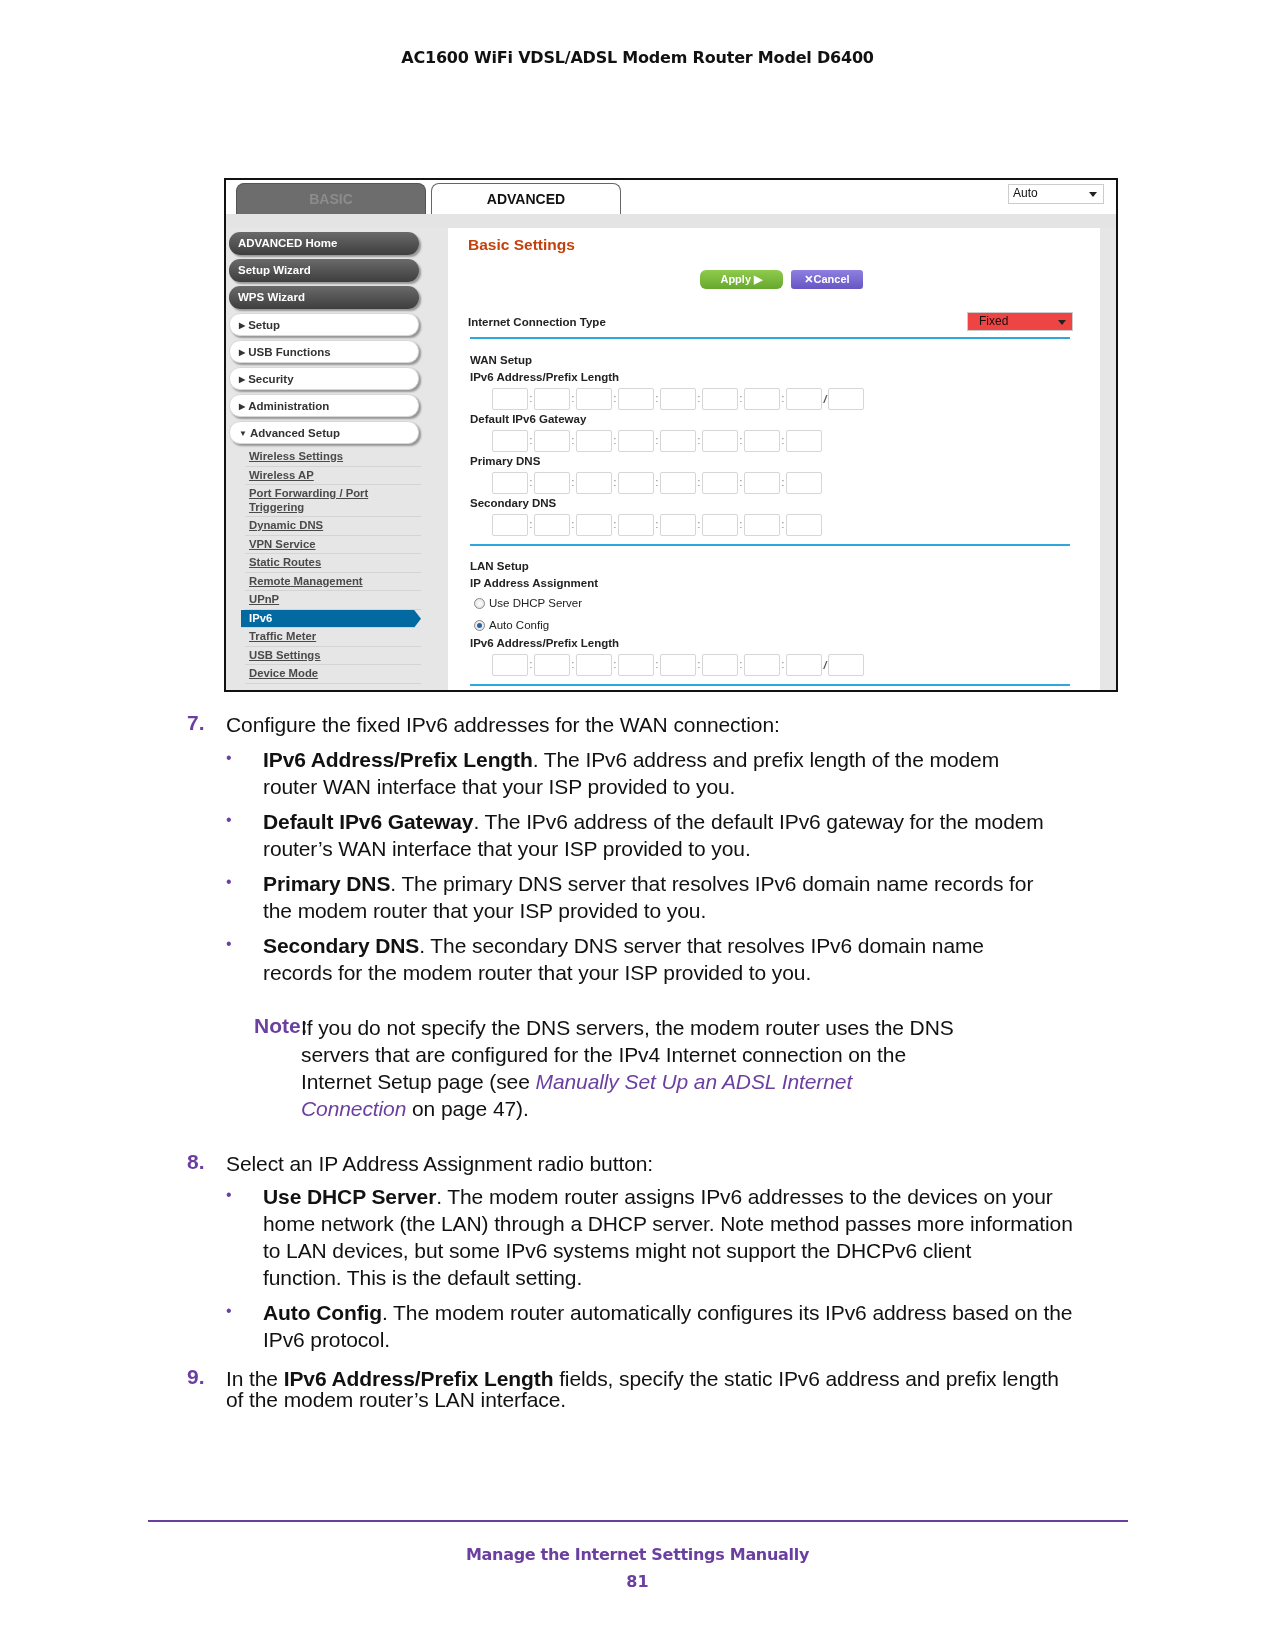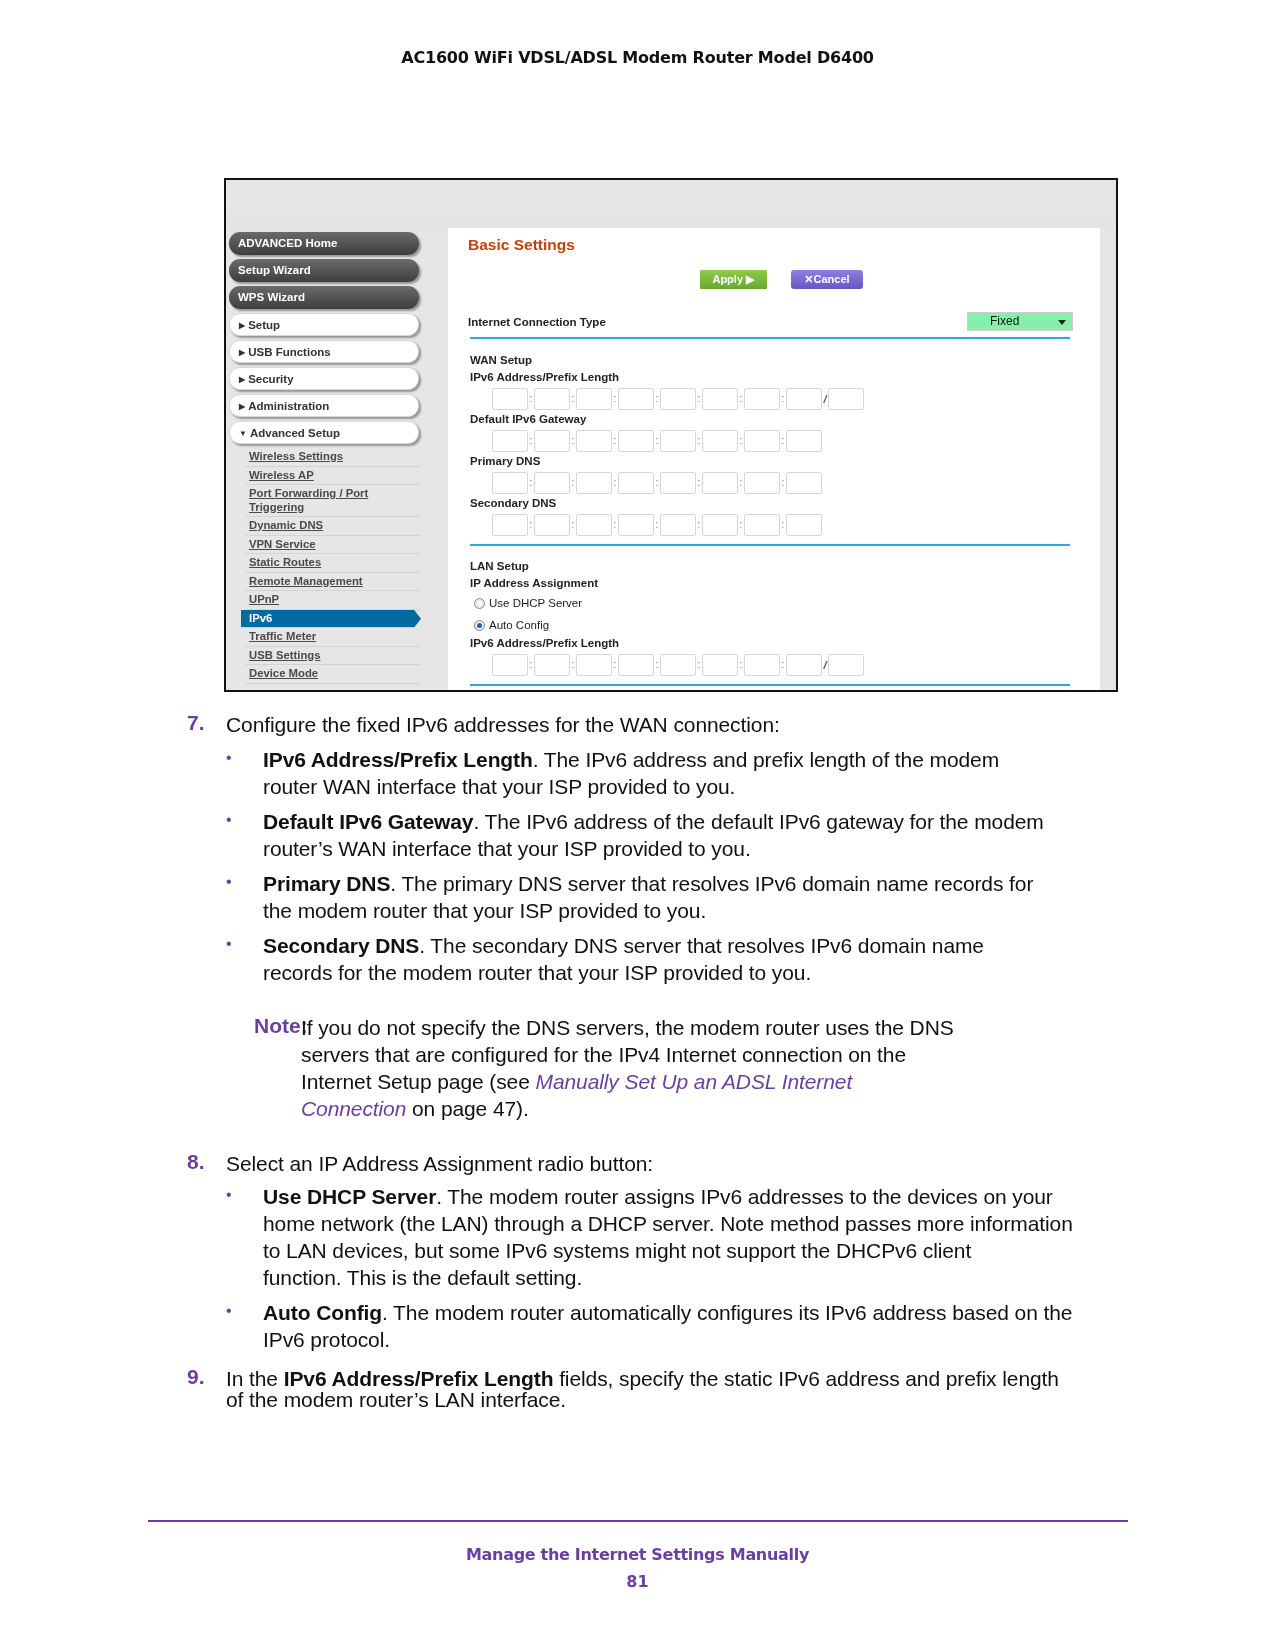--- a/index.html
+++ b/index.html
@@ -54,33 +54,33 @@
   .sublink.active {
     background: #0369a1; color: #fff; text-decoration: none; margin-left: -4px; padding-left: 8px;
     clip-path: polygon(0 0, 96% 0, 100% 50%, 96% 100%, 0 100%);
   }
 
   .content {
     position: absolute; left: 222px; top: 48px; width: 652px; height: 462px; background: #fff;
   }
   .content-title { position: absolute; left: 20px; top: 8px; font-size: 15.5px; font-weight: bold; color: #c2410c; }
   .btn-apply {
-    position: absolute; left: 252px; top: 42px; width: 67px; height: 19px; border-radius: 1px;
+    position: absolute; left: 252px; top: 42px; width: 83px; height: 19px; border-radius: 6px;
     background: linear-gradient(#8fcb4c, #66a82e); color: #fff; font-size: 11px; font-weight: bold;
     text-align: center; line-height: 19px;
   }
   .btn-cancel {
     position: absolute; left: 343px; top: 42px; width: 72px; height: 19px; border-radius: 3px;
     background: linear-gradient(#8e7fe0, #6756c4); color: #fff; font-size: 11px; font-weight: bold;
     text-align: center; line-height: 19px;
   }
   .lbl { position: absolute; font-size: 11.5px; font-weight: bold; color: #222; }
   .conn-select {
     position: absolute; left: 519px; top: 84px; width: 106px; height: 19px;
-    border: 1px solid #ccc; background: #86efac; font-size: 12px; padding: 1px 22px; color: #111;
+    border: 1px solid #ccc; background: #ef4444; font-size: 12px; padding: 1px 11px; color: #111;
   }
   .hrule { position: absolute; left: 22px; width: 600px; height: 2px; background: #2ea6de; }
 
   .iprow { position: absolute; left: 44px; height: 23px; display: flex; align-items: center; }
   .ipbox { width: 36px; height: 22px; border: 1px solid #d6d6d6; border-radius: 2px; background: #fff; }
   .sep { width: 6px; text-align: center; font-size: 10px; color: #777; line-height: 10px; }
   .slash { width: 6px; text-align: center; font-size: 11px; color: #555; font-style: italic; font-weight: bold; }
 
   .radio-row { position: absolute; left: 26px; display: flex; align-items: center; font-size: 11.5px; color: #222; }
   .radio { width: 11px; height: 11px; border-radius: 50%; border: 1px solid #888;
@@ -101,20 +101,28 @@
     font-family: "DejaVu Sans", sans-serif; font-weight: bold; font-size: 16px; color: #6b3fa0; letter-spacing: -0.3px; margin-top: 9px; }
   .footer-page { position: absolute; top: 1572px; left: 0; width: 1275px; text-align: center;
     font-family: "DejaVu Sans", sans-serif; font-weight: bold; font-size: 16px; color: #6b3fa0; }
 </style>
 </head>
 <body>
 
 <div class="doc-header">AC1600 WiFi VDSL/ADSL Modem Router Model D6400</div>
 
 <div class="shot">
+  <div class="topbar">
+    <div class="tab basic">BASIC</div>
+    <div class="tab advanced">ADVANCED</div>
+    <div class="lang-select">
+      <span>Auto</span>
+      <span class="caret"></span>
+    </div>
+  </div>
   <div class="graystrip"></div>
 
   <div class="sidenav">
     <div class="navbtn dark">ADVANCED Home</div>
     <div class="navbtn dark">Setup Wizard</div>
     <div class="navbtn dark">WPS Wizard</div>
     <div class="navbtn light"><span class="tri">▶</span><span>Setup</span></div>
     <div class="navbtn light"><span class="tri">▶</span><span>USB Functions</span></div>
     <div class="navbtn light"><span class="tri">▶</span><span>Security</span></div>
     <div class="navbtn light"><span class="tri">▶</span><span>Administration</span></div>

